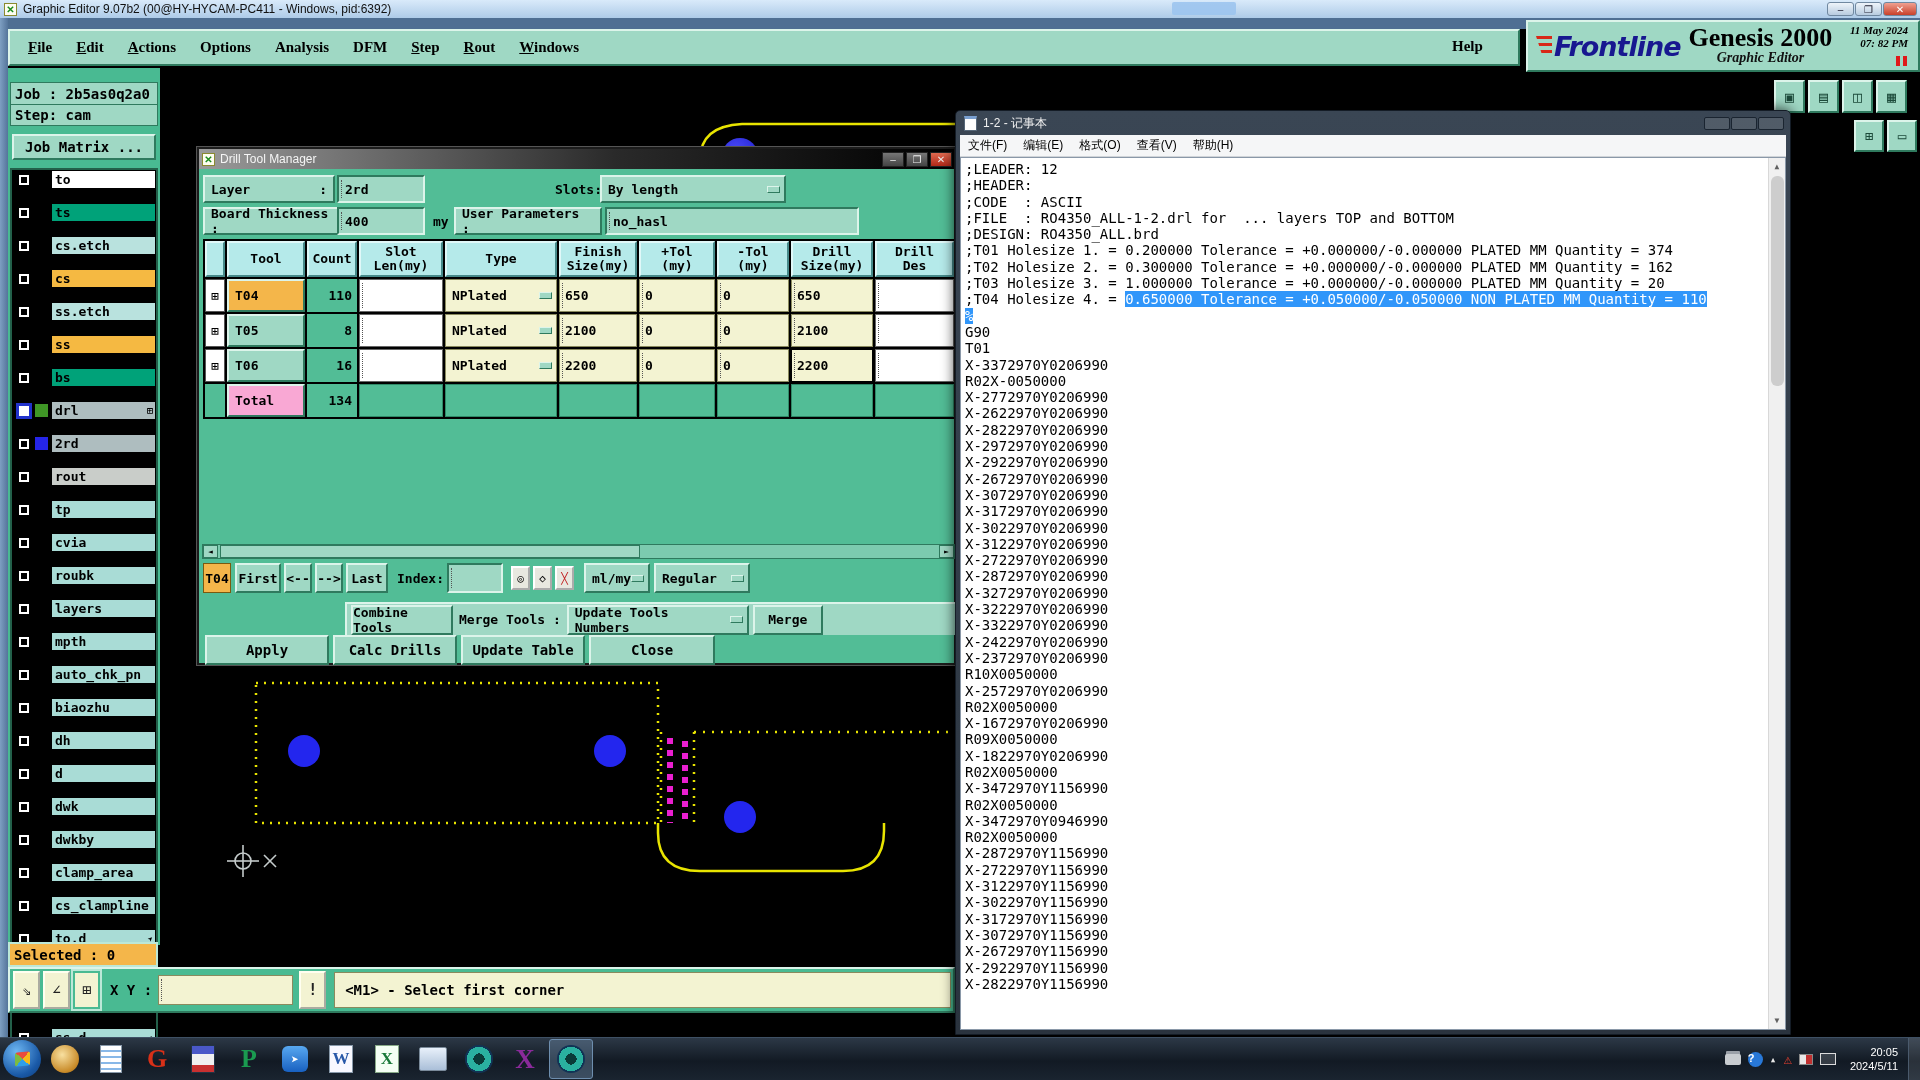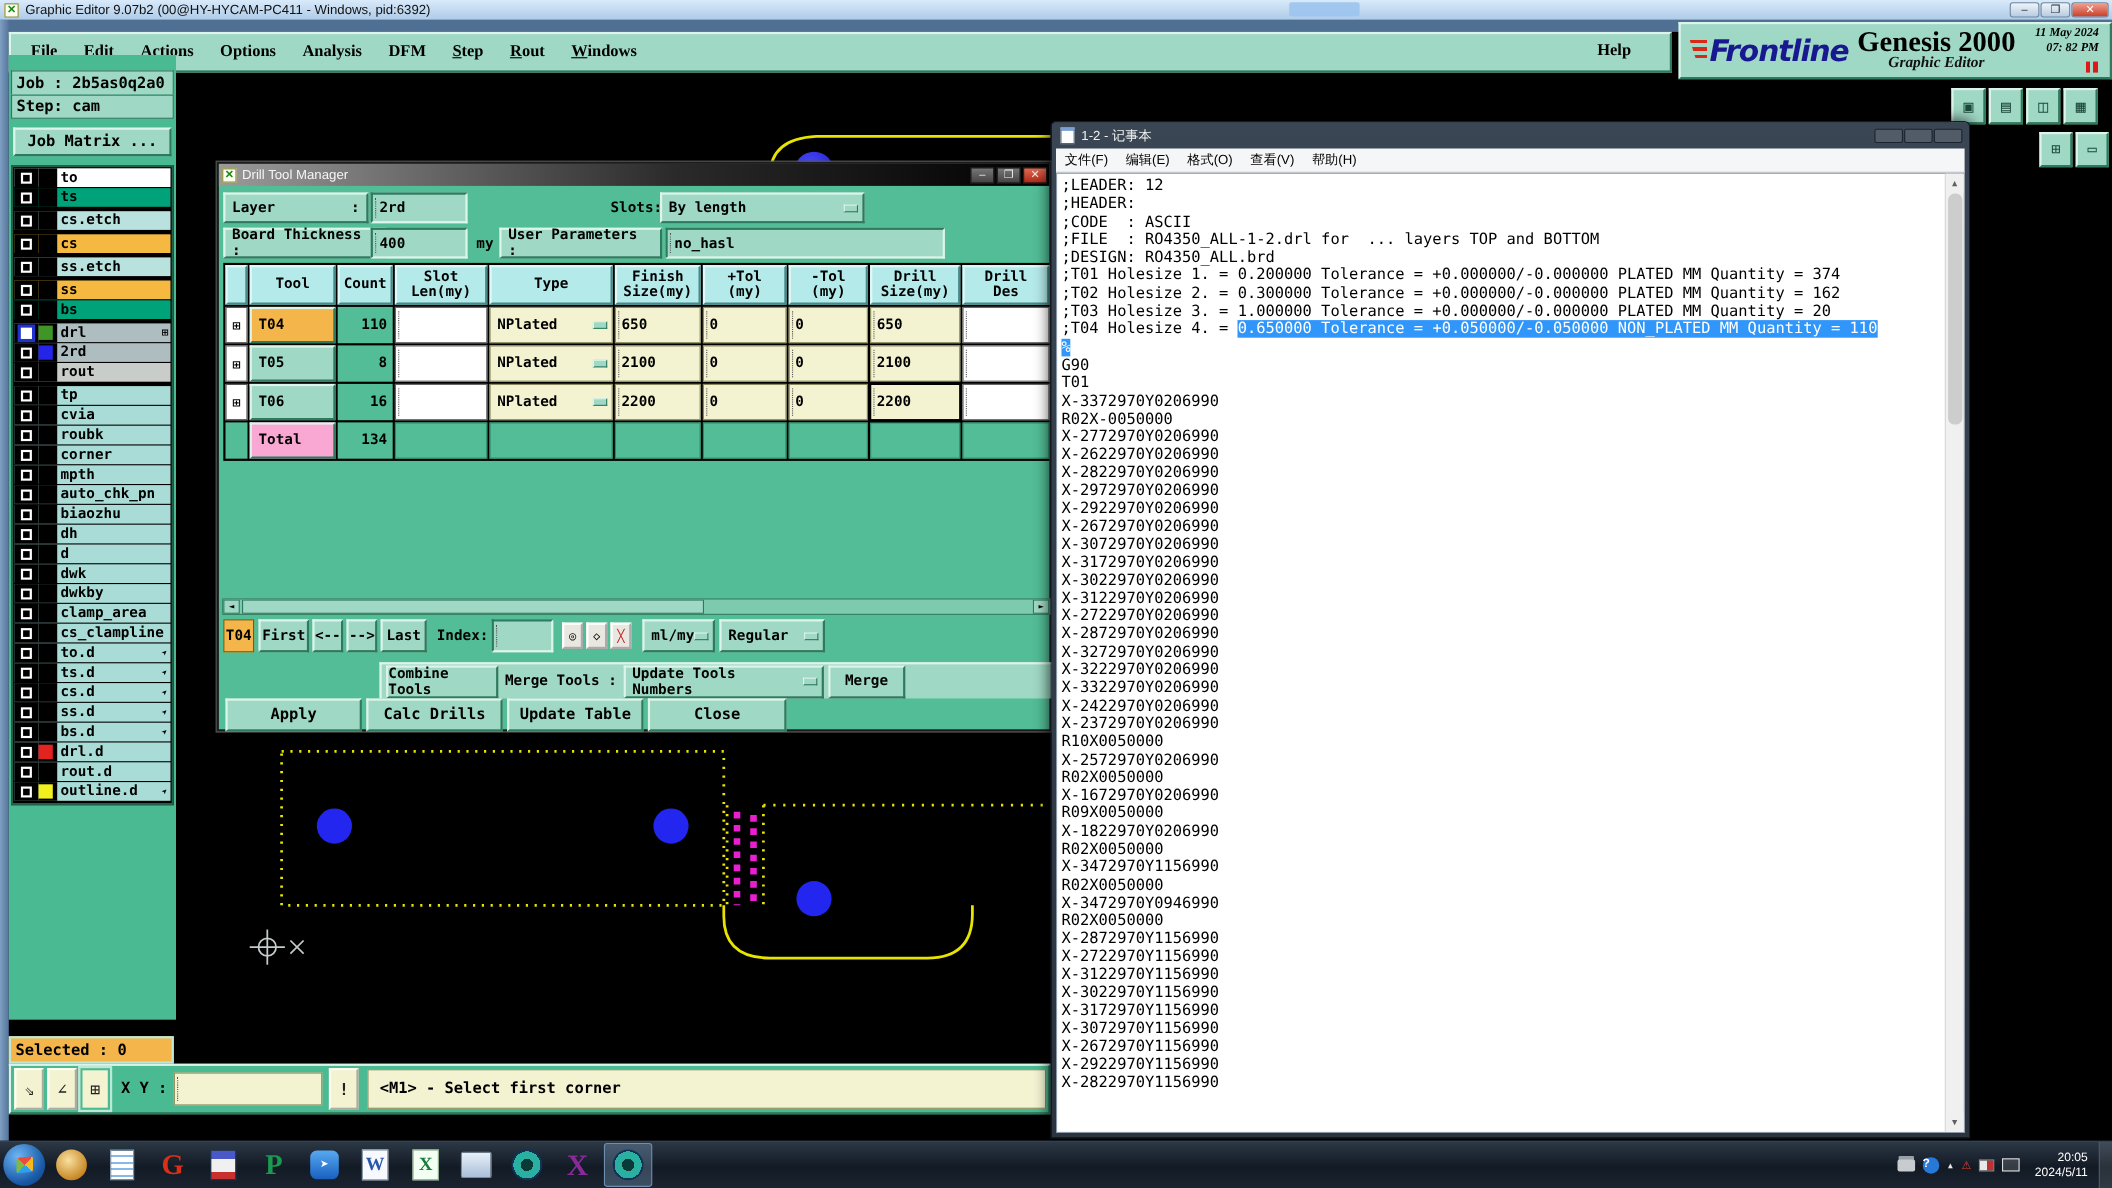--- a/index.html
+++ b/index.html
@@ -63,30 +63,30 @@
   #mini-toolbar { position:absolute; left:1854px; top:120px; z-index:6; display:flex; }
   #mini-toolbar .tbtn { width:30px; height:32px; margin-right:3px; display:flex; align-items:center;
                       justify-content:center; font-size:14px; color:#1c4a3a; }
 
   
   #canvas-svg { position:absolute; left:0; top:66px; width:1920px; height:971px; z-index:1; }
   #overlay-circle { position:absolute; left:722px; top:138px; width:36px; height:36px; border-radius:50%;
                     background:radial-gradient(circle at 38% 35%,#4a4af8,#1818c8); z-index:8; }
 
   
-  #sidebar { position:absolute; left:8px; top:50px; width:152px; height:877px; background:#49ba92; z-index:7; }
+  #sidebar { position:absolute; left:8px; top:68px; width:152px; height:877px; background:#49ba92; z-index:7; }
   .jobrow { margin:0 2px; height:22px; background:#9fd8c4; border:1px solid #2f7a5e;
             border-bottom:none; font:bold 14px "DejaVu Sans Mono",monospace; color:#000;
             display:flex; align-items:center; padding-left:4px; white-space:pre; }
   .jobrow:first-child { margin-top:14px; }
   .jobrow + .jobrow { border-top:1px solid #2f7a5e; border-bottom:1px solid #2f7a5e; }
   #job-matrix { margin:8px 4px 0 4px; height:26px; font:bold 14px "DejaVu Sans Mono",monospace;
                 display:flex; align-items:center; justify-content:center; }
   #layer-list { margin:8px 2px 0 2px; background:#000; border:2px solid #23604a; padding:1px; }
-  .layer-row { display:flex; height:17px; margin-bottom:1px; background:#a9dcd6; }
+  .layer-row { display:flex; height:17px; margin-bottom:16px; background:#a9dcd6; }
   .layer-row .cbzone { width:22px; height:100%; background:#000; display:flex; align-items:center; justify-content:center; flex:none; }
   .cb { width:10px; height:10px; border:2px solid #fff; background:#000; }
   .cb[data-sel="1"] { border-color:#fff; box-shadow:0 0 0 3px #2233cc; background:#fff; }
   .layer-row .sw { width:13px; height:13px; margin-right:2px; flex:none; background:transparent; }
   .layer-row .swwrap { width:17px; height:100%; background:#000; display:flex; align-items:center; flex:none; }
   .layer-row .lname { flex:1; height:100%; display:flex; align-items:center; padding-left:3px;
             font:bold 13px "DejaVu Sans Mono",monospace; color:#000; overflow:hidden; white-space:nowrap; }
   .micon { display:none; font-size:10px; margin-left:auto; margin-right:2px; color:#000; }
   .micon[data-on="1"] { display:inline-block; }
   .arrow-glyph { transform:rotate(-45deg); display:inline-block; font-size:9px; }
@@ -492,21 +492,21 @@
         </div>
 
         <div class="layer-row" style="background:#a9dcd6">
           <span class="cbzone">
             <span class="cb" data-sel=""></span>
           </span>
           <span class="swwrap">
             <span class="sw" style=""></span>
           </span>
           <span class="lname">
-            <span>corner</span>
+            <span>layers</span>
 
           </span>
         </div>
 
         <div class="layer-row" style="background:#a9dcd6">
           <span class="cbzone">
             <span class="cb" data-sel=""></span>
           </span>
           <span class="swwrap">
             <span class="sw" style=""></span>

